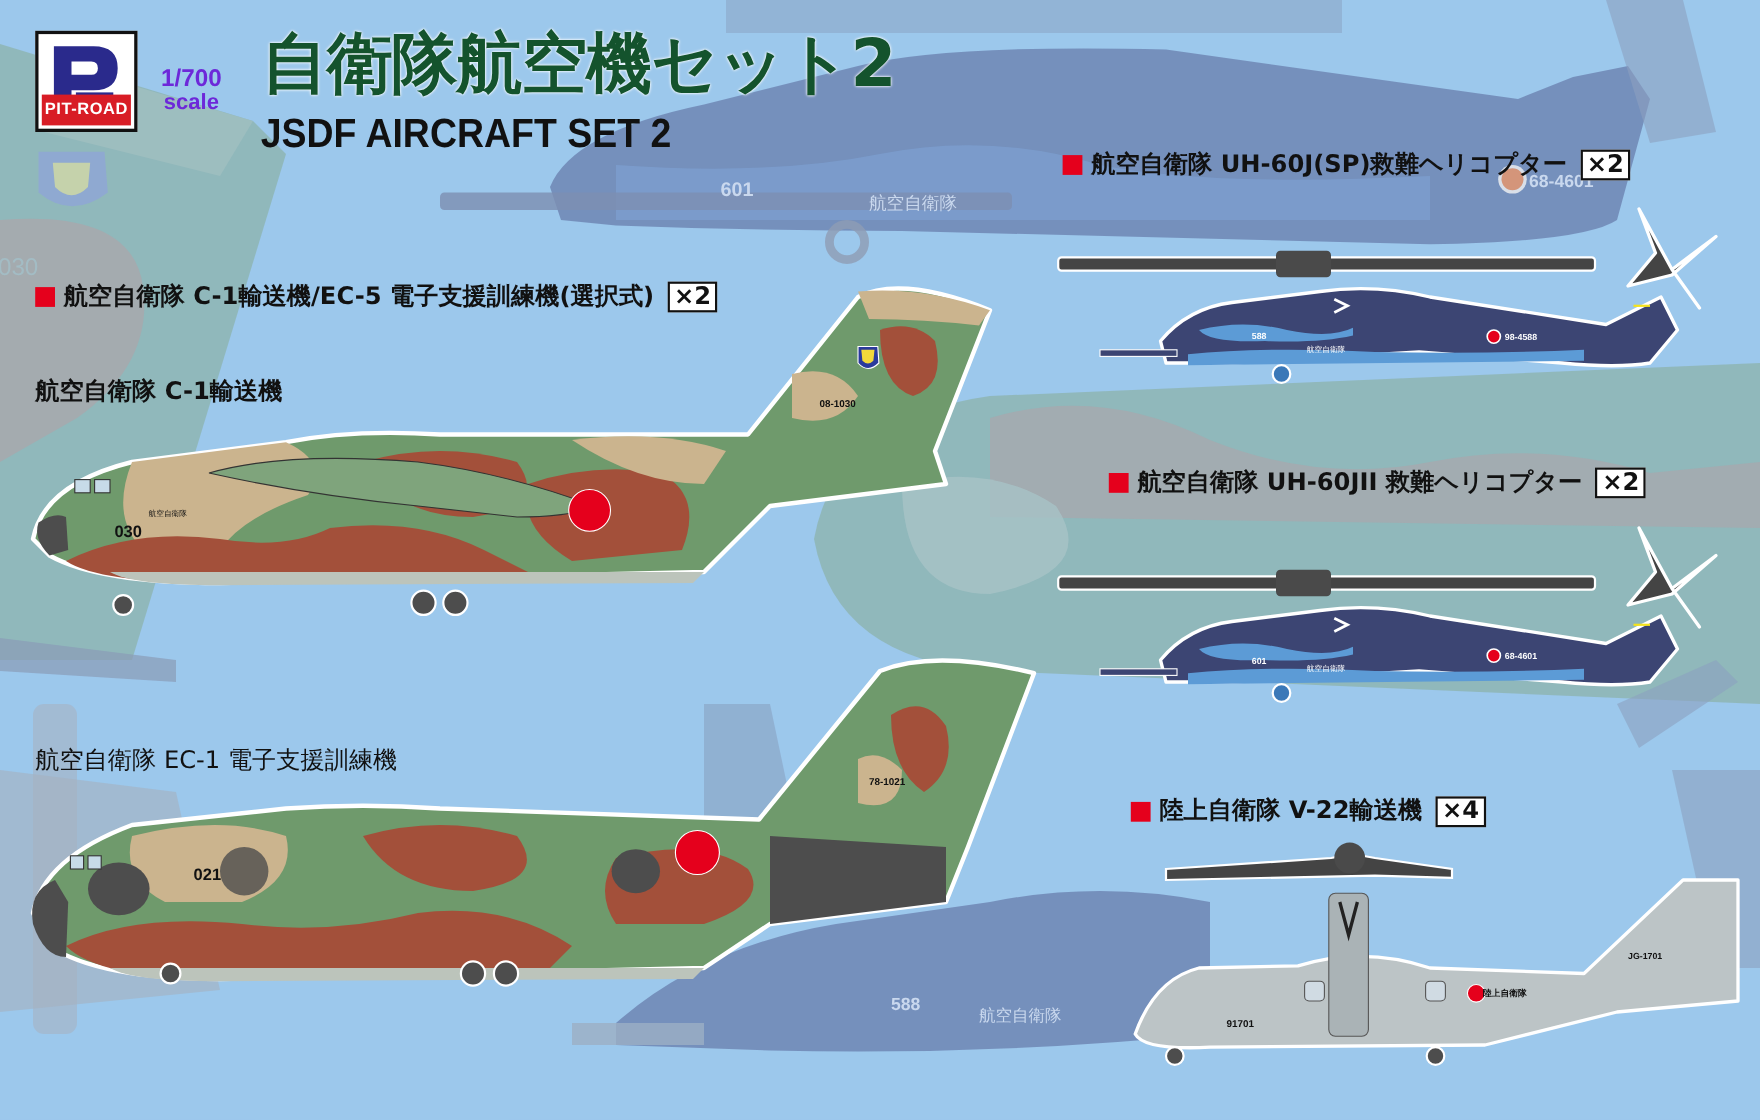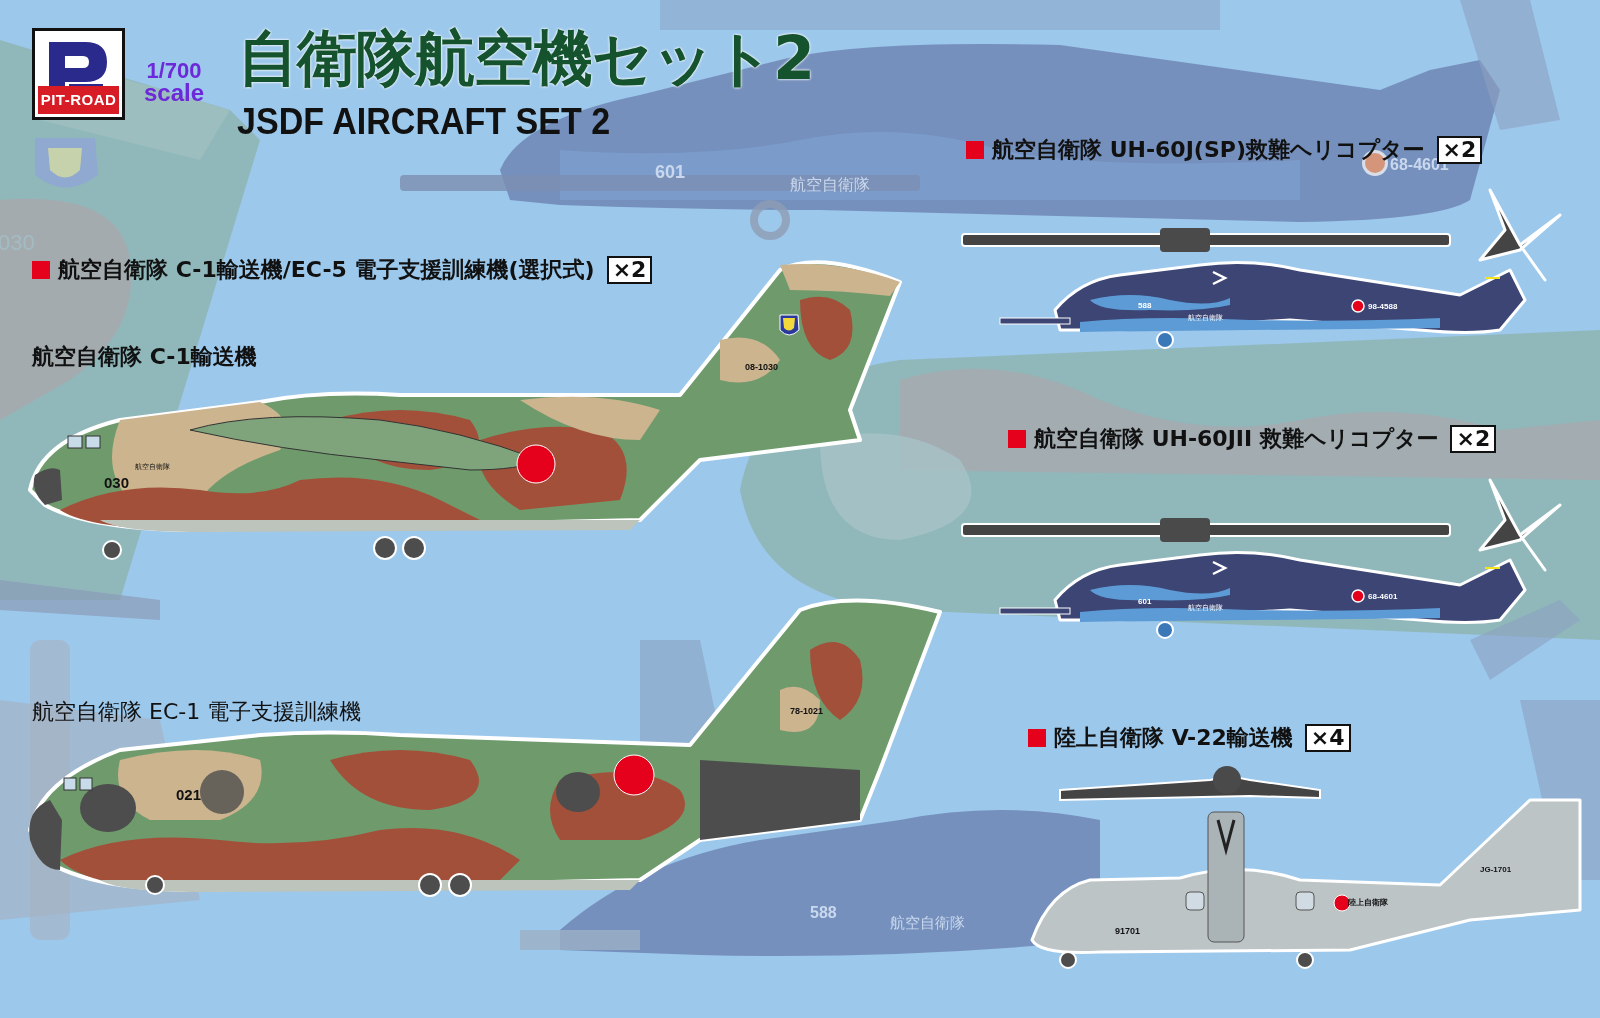--- a/index.html
+++ b/index.html
@@ -66,34 +66,34 @@
   <svg class="p" viewBox="0 0 66 60" style="position:absolute;left:10px;top:8px;width:66px;height:62px;">
     <path d="M4 2 H40 Q62 2 62 22 Q62 42 40 42 H20 V58 H4 Z M20 16 V28 H38 Q44 28 44 22 Q44 16 38 16 Z" fill="#2a2a8c"></path>
     <rect x="24" y="44" width="34" height="6" fill="#2a2a8c"></rect>
     <rect x="36" y="48" width="8" height="12" fill="#2a2a8c"></rect>
   </svg>
   <div class="bar">PIT-ROAD</div>
 </div>
 
 <div class="abs scale">
   <div>1/700</div>
-  <div style="font-size:24px;">scale</div>
+  <div style="font-size:20px;">scale</div>
 </div>
 
 <div class="abs title-jp">自衛隊航空機セット2</div>
 <div class="abs title-en">JSDF AIRCRAFT SET 2</div>
 
 <div class="abs label" style="left:32px;top:256px;">
   <span class="sq"></span>
   <span>航空自衛隊 C-1輸送機/EC-5 電子支援訓練機(選択式)</span>
   <span class="qty">×2</span>
 </div>
 
 <div class="abs sub" style="left:32px;top:343px;font-weight:bold;">航空自衛隊 C-1輸送機</div>
-<div class="abs sub" style="left:32px;top:698px;">航空自衛隊 EC-1 電子支援訓練機</div>
+<div class="abs sub" style="left:32px;top:678px;">航空自衛隊 EC-1 電子支援訓練機</div>
 
 <div class="abs label" style="left:966px;top:136px;">
   <span class="sq"></span>
   <span>航空自衛隊 UH-60J(SP)救難ヘリコプター</span>
   <span class="qty">×2</span>
 </div>
 
 <div class="abs label" style="left:1008px;top:425px;">
   <span class="sq"></span>
   <span>航空自衛隊 UH-60JII 救難ヘリコプター</span>

